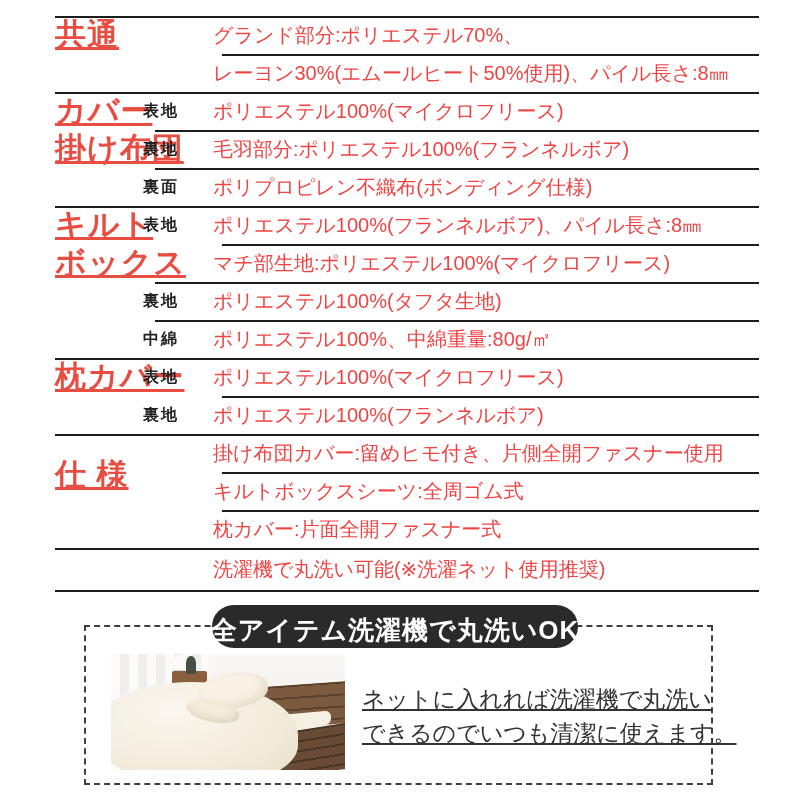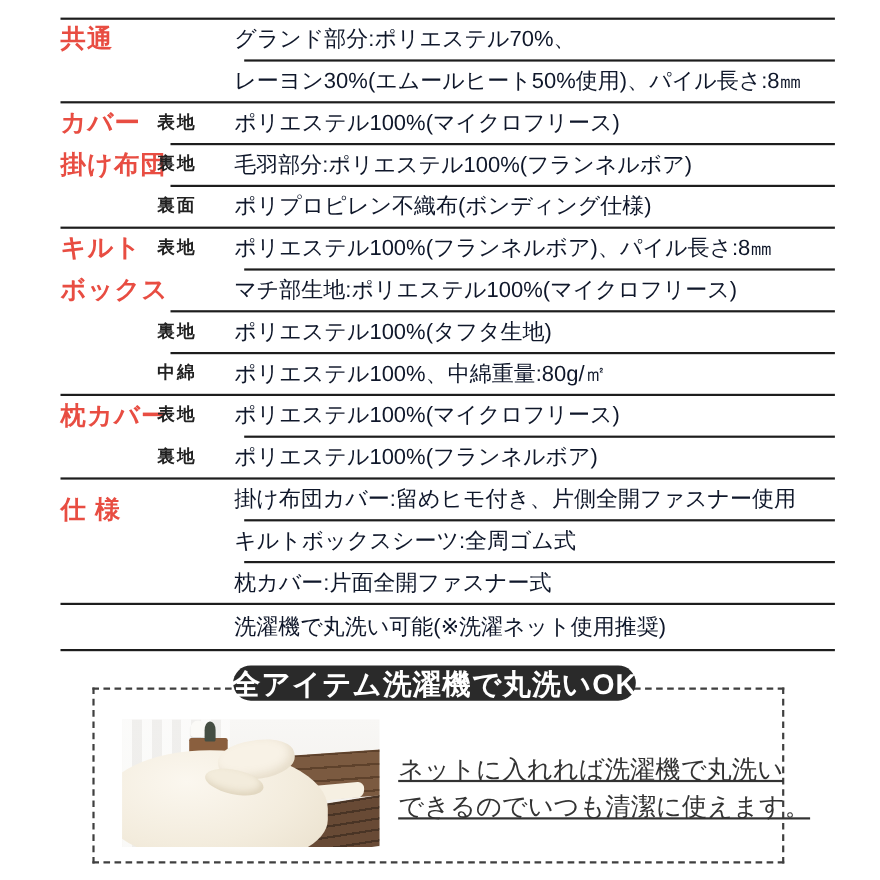--- a/index.html
+++ b/index.html
@@ -5,31 +5,31 @@
   html,body{margin:0;padding:0;background:#ffffff;}
   .page{position:relative;width:800px;height:800px;background:#ffffff;overflow:hidden;
         font-family:"Liberation Sans","DejaVu Sans",sans-serif;color:#2b2b2b;}
 
   
   .spec-table{position:absolute;left:55px;top:16px;width:704px;height:576px;}
   .fl{position:absolute;left:0;width:704px;height:2px;background:#1d1d1d;}
   .pl-sub{position:absolute;left:100px;width:604px;height:2px;background:#1d1d1d;}
   .pl-con{position:absolute;left:167px;width:537px;height:2px;background:#1d1d1d;}
   .rlabel{position:absolute;left:0;width:100px;color:#e84d42;font-weight:bold;
-          font-size:23px;line-height:38px;letter-spacing:1px;white-space:nowrap;}
+          font-size:31px;line-height:38px;letter-spacing:1px;white-space:nowrap;text-decoration:underline;}
   .sub{position:absolute;left:88px;width:70px;height:38px;display:flex;align-items:center;
        font-weight:bold;font-size:16px;letter-spacing:2px;color:#222;}
   .row{position:absolute;left:158px;width:546px;height:38px;display:flex;align-items:center;
-       font-size:20px;color:#0f172a;white-space:nowrap;}
+       font-size:20px;color:#ef4444;white-space:nowrap;}
 
   
   .dashed-box{position:absolute;left:84px;top:625px;width:629px;height:160px;
               border:2px dashed #3f3f3f;box-sizing:border-box;background:#fff;}
-  .badge{position:absolute;left:212px;top:605px;width:366px;height:32px;border-radius:23px;
-         background:#2a2a2a;display:flex;align-items:flex-start;justify-content:center;}
+  .badge{position:absolute;left:212px;top:605px;width:366px;height:43px;border-radius:23px;
+         background:#2a2a2a;display:flex;align-items:flex-end;justify-content:center;}
   .badge span{color:#ffffff;font-weight:bold;font-size:26px;letter-spacing:1px;white-space:nowrap;}
   .caption{position:absolute;left:362px;top:682px;width:348px;text-align:center;
            font-size:23px;line-height:34px;color:#333;white-space:nowrap;text-decoration:underline;}
 
   
   .photo{position:absolute;left:111px;top:654px;width:234px;height:116px;overflow:hidden;
          background:linear-gradient(#f8f7f5,#f0eeea);}
   .photo *{position:absolute;}
   .curtain{left:0;top:0;width:42%;height:100%;
            background:repeating-linear-gradient(90deg,#fcfcfb 0 9px,#eeedeb 9px 18px);opacity:.8;}
@@ -87,21 +87,21 @@
       <div>カバー</div>
       <div>掛け布団</div>
     </div>
     <div class="rlabel" style="top:190px">
       <div>キルト</div>
       <div>ボックス</div>
     </div>
     <div class="rlabel" style="top:342px">
       <div>枕カバー</div>
     </div>
-    <div class="rlabel" style="top:428px">
+    <div class="rlabel" style="top:440px">
       <div>仕 様</div>
     </div>
 
     <div class="sub" style="top:76px">表地</div>
     <div class="sub" style="top:114px">裏地</div>
     <div class="sub" style="top:152px">裏面</div>
     <div class="sub" style="top:190px">表地</div>
     <div class="sub" style="top:266px">裏地</div>
     <div class="sub" style="top:304px">中綿</div>
     <div class="sub" style="top:342px">表地</div>

